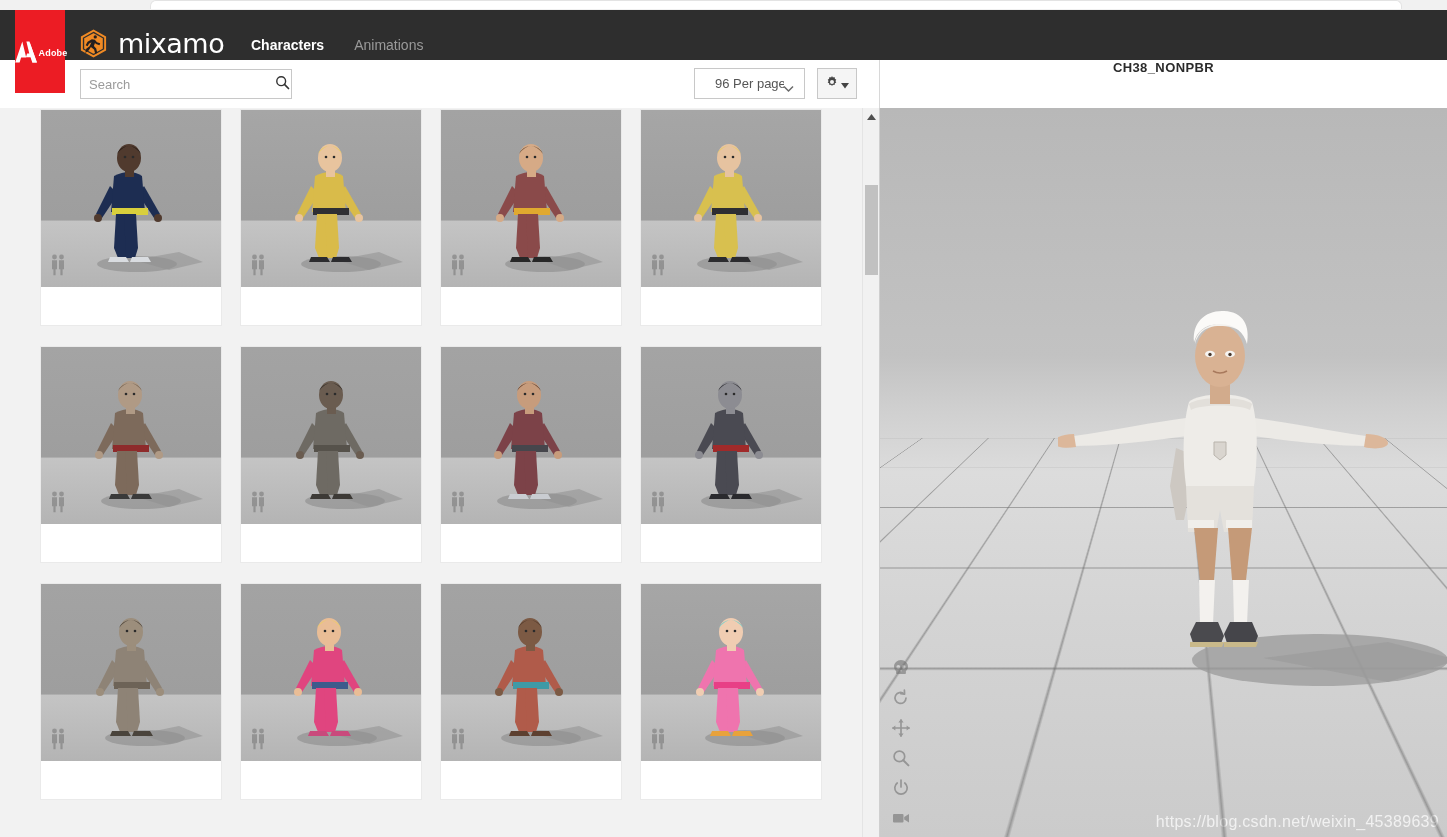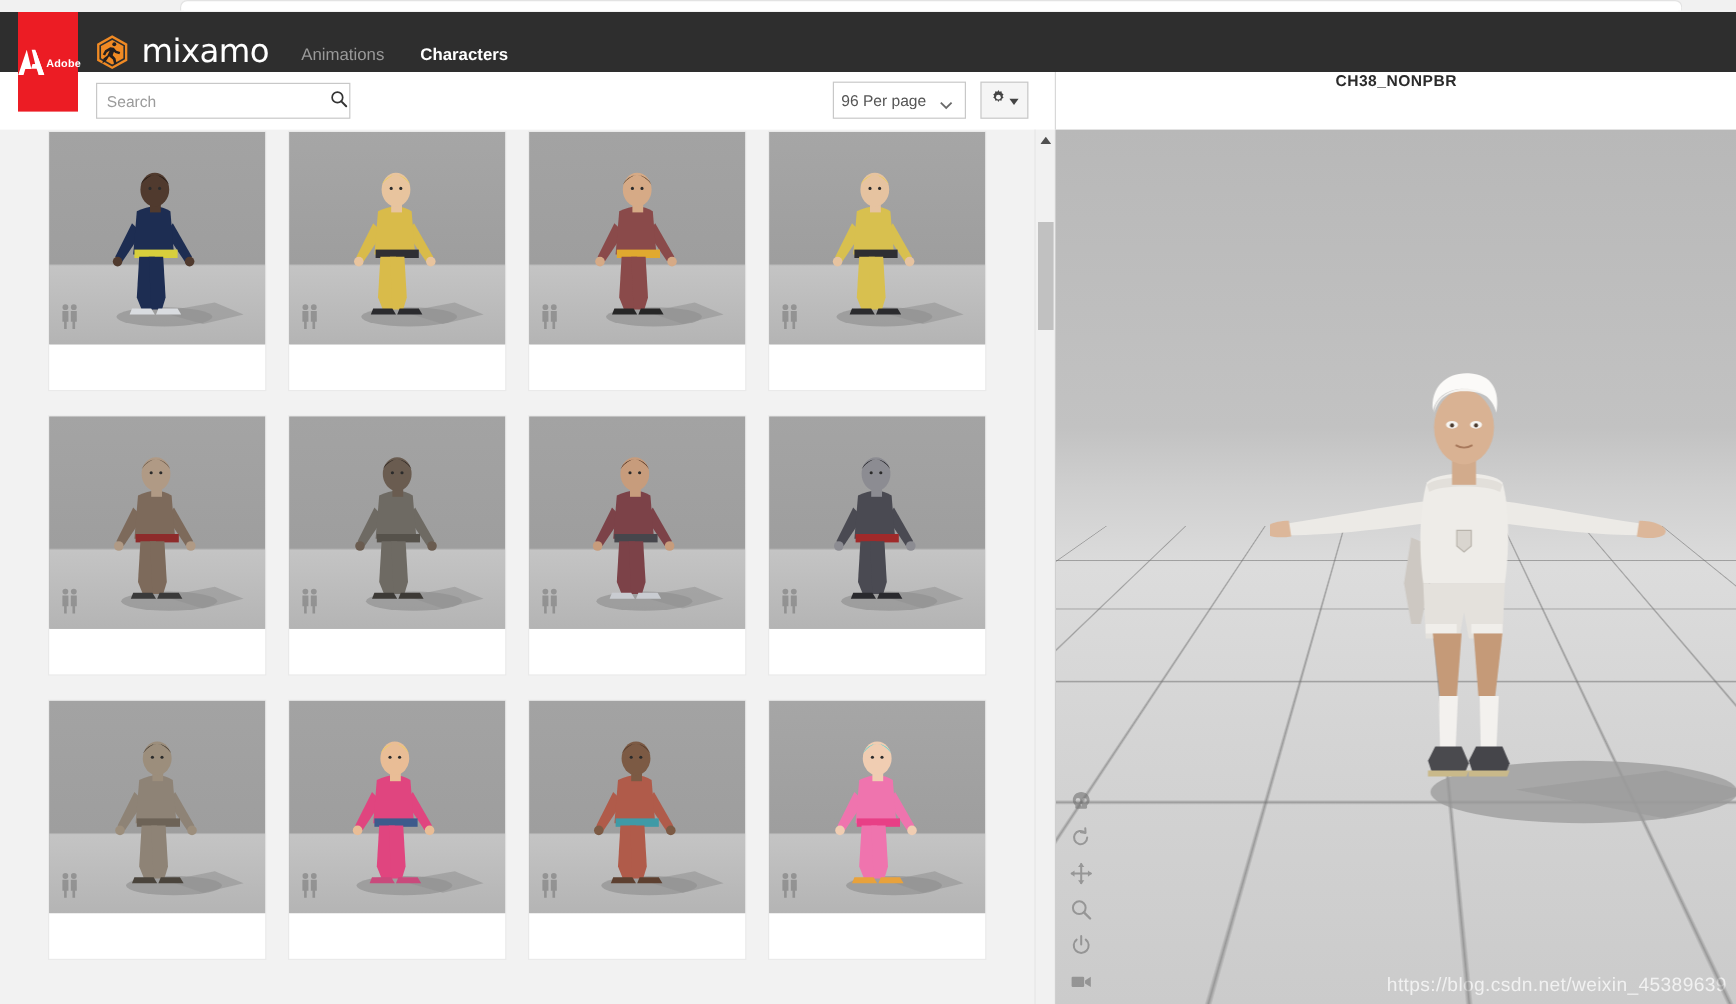--- a/index.html
+++ b/index.html
@@ -84,21 +84,21 @@
   .search-input::placeholder { color: #9b9b9b; }
   .search-btn {
     width: 30px; height: 28px; background: transparent; border: 0;
     display: flex; align-items: center; justify-content: center;
     cursor: pointer;
   }
   .perpage-select {
     position: absolute; left: 694px; top: 68px;
     width: 111px; height: 31px;
     border: 1px solid #c8c8c8; background: #ffffff;
-    font-size: 13px; color: #555; padding: 0 6px;
+    font-size: 13px; color: #555; padding: 0 20px;
     font-family: "Liberation Sans", sans-serif;
     -webkit-appearance: none; appearance: none;
     z-index: 15;
   }
   .perpage-arrow {
     position: absolute; left: 783px; top: 79px;
     pointer-events: none; z-index: 16;
   }
   .gear-btn {
     position: absolute; left: 817px; top: 68px;
@@ -223,25 +223,25 @@
           <polygon points="16,1.5 29,8.75 29,23.25 16,30.5 3,23.25 3,8.75" fill="#f08a24"></polygon>
           <polygon points="16,4.6 26.3,10.35 26.3,21.65 16,27.4 5.7,21.65 5.7,10.35" fill="none" stroke="#2e2e2e" stroke-width="1.4"></polygon>
           <path d="M19.5 9.2a1.7 1.7 0 1 1-3.4 0 1.7 1.7 0 0 1 3.4 0z" fill="#231f20"></path>
           <path d="M8.5 21.5l3.4-2.6 2-4.3-2.6 1.6-1.4 2.6-2-0.9 2-3.6 4.4-2.6 3.1 0.4 2.2 2.6 3.3 1.1-0.7 2-3.6-1.2-1.1-1 -1.1 3 2.4 2.6 1.1 4.7-2.2 0.4-1.1-4.1-3.3-2.7-2.3 3.7-3.5 2.6z" fill="#231f20"></path>
         </svg>
       </span>
       <span class="mixamo-word">mixamo</span>
     </div>
 
     <div class="nav-tabs">
+      <div class="nav-tab active">
+        <span>Characters</span>
+      </div>
       <div class="nav-tab">
         <span>Animations</span>
-      </div>
-      <div class="nav-tab active">
-        <span>Characters</span>
       </div>
     </div>
   </div>
 
   <div class="adobe-logo">
     <span>
       <svg class="adobe-mark" viewBox="0 0 26 24">
         <polygon points="0,0 9.5,0 9.5,24 0,24" fill="#ffffff" opacity="0"></polygon>
         <path d="M9.3 1.5L2.2 22.5h4.4l1.5-4.9h5.1L9.3 1.5z" fill="#ffffff"></path>
         <path d="M16.4 1.5L23.9 22.5h-4.6L16.4 1.5z" fill="#ffffff"></path>

